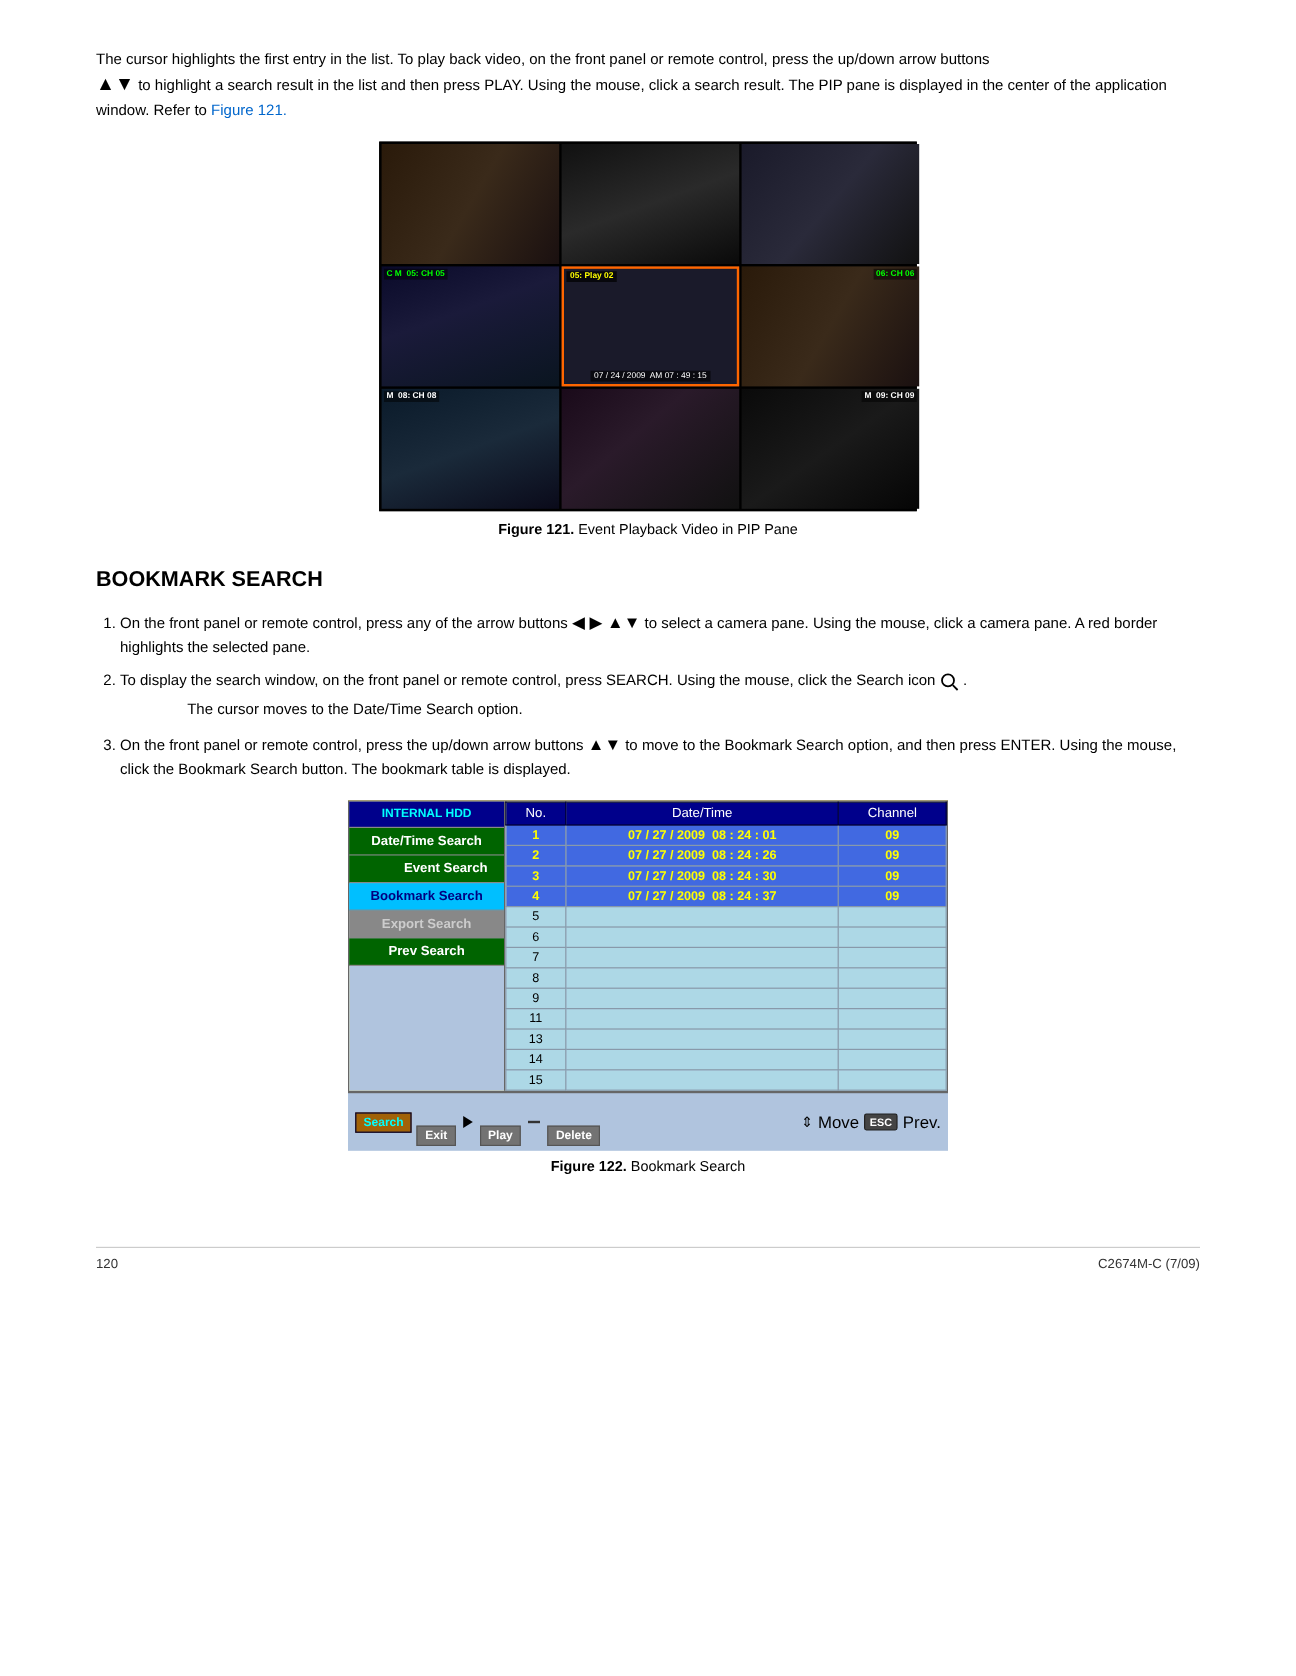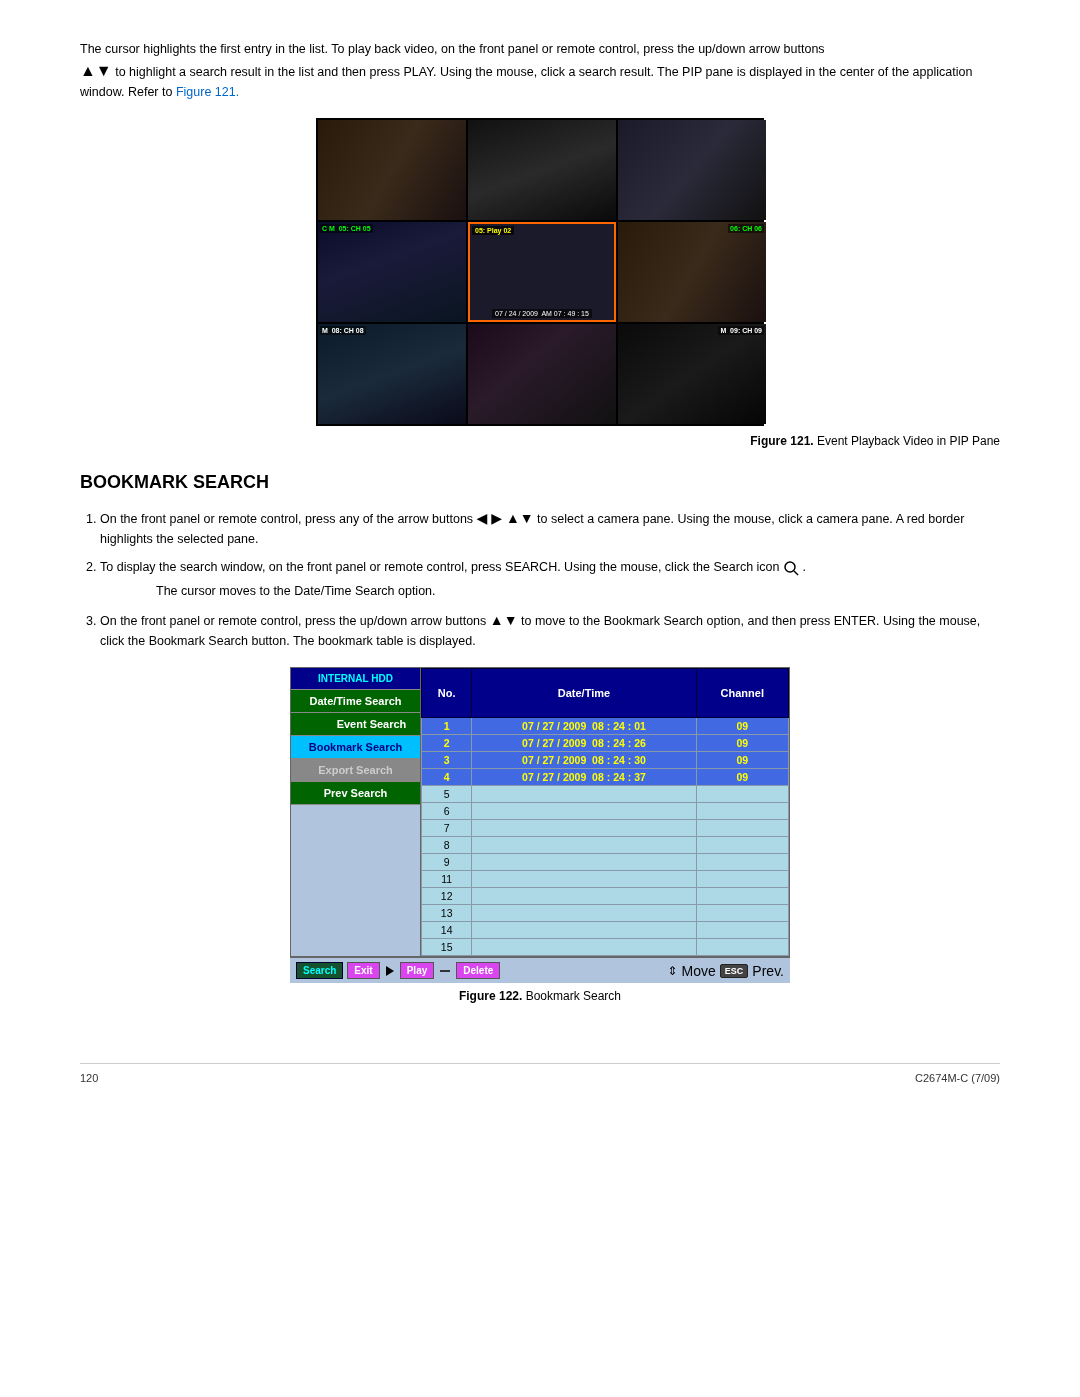--- a/index.html
+++ b/index.html
@@ -75,21 +75,21 @@
     .cam-bg-2 { background: linear-gradient(160deg, #0a0a2a 0%, #1a1a3a 40%, #0a1520 100%); }
     .cam-bg-3 { background: linear-gradient(120deg, #2a1a0a 0%, #3a2a1a 50%, #1a1010 100%); }
     .cam-bg-5 { background: linear-gradient(130deg, #1a0a1a 0%, #2a1a2a 40%, #111 100%); }
     .cam-bg-7 { background: linear-gradient(160deg, #0a1a2a 0%, #1a2a3a 50%, #0a0a1a 100%); }
     .cam-bg-8 { background: linear-gradient(130deg, #1a0a0a 0%, #2a1a1a 40%, #111 100%); }
     .cam-bg-9 { background: linear-gradient(145deg, #0a0a0a 0%, #1a1a1a 50%, #050505 100%); }
 
     .figure-caption {
       font-size: 12px;
       margin-top: 8px;
-      text-align: right;
+      text-align: center;
     }
 
     .figure-caption strong { font-weight: bold; }
 
     
     .section-heading {
       font-size: 18px;
       font-weight: bold;
       text-transform: uppercase;
       margin: 24px 0 14px 0;
@@ -198,24 +198,24 @@
 
     .data-table {
       width: 100%;
       border-collapse: collapse;
       font-size: 11px;
     }
 
     .data-table th {
       background: #00008b;
       color: #ffffff;
-      padding: 18px 6px;
+      padding: 3px 6px;
       text-align: center;
       border: 1px solid #003;
-      font-weight: bold;
+      font-weight: normal;
     }
 
     .data-table td {
       padding: 2px 6px;
       text-align: center;
       border: 1px solid #8899aa;
       font-size: 10.5px;
     }
 
     .row-highlighted {
@@ -235,31 +235,32 @@
       border-top: 1px solid #666;
       padding: 4px 6px;
       display: flex;
       align-items: center;
       gap: 4px;
       font-size: 10px;
       width: 500px;
     }
 
     .toolbar-btn {
-      background: #d946ef;
+      background: #737373;
       color: #fff;
       border: 1px solid #555;
       padding: 2px 6px;
       font-size: 10px;
       font-weight: bold;
       cursor: pointer;
+      margin-top: 23px;
     }
 
     .toolbar-btn-active {
-      background: #14532d;
+      background: #a16207;
       color: #00ffff;
       border: 1px solid #003;
       padding: 2px 6px;
       font-size: 10px;
       font-weight: bold;
       cursor: pointer;
     }
 
     .toolbar-spacer { flex: 1; }
 
@@ -429,25 +430,20 @@
                 <td>9</td>
                 <td></td>
                 <td></td>
               </tr>
             <tr class="row-empty">
                 <td>11</td>
                 <td></td>
                 <td></td>
               </tr>
             <tr class="row-empty">
-                <td>12</td>
-                <td></td>
-                <td></td>
-              </tr>
-            <tr class="row-empty">
                 <td>13</td>
                 <td></td>
                 <td></td>
               </tr>
             <tr class="row-empty">
                 <td>14</td>
                 <td></td>
                 <td></td>
               </tr>
             <tr class="row-empty">

